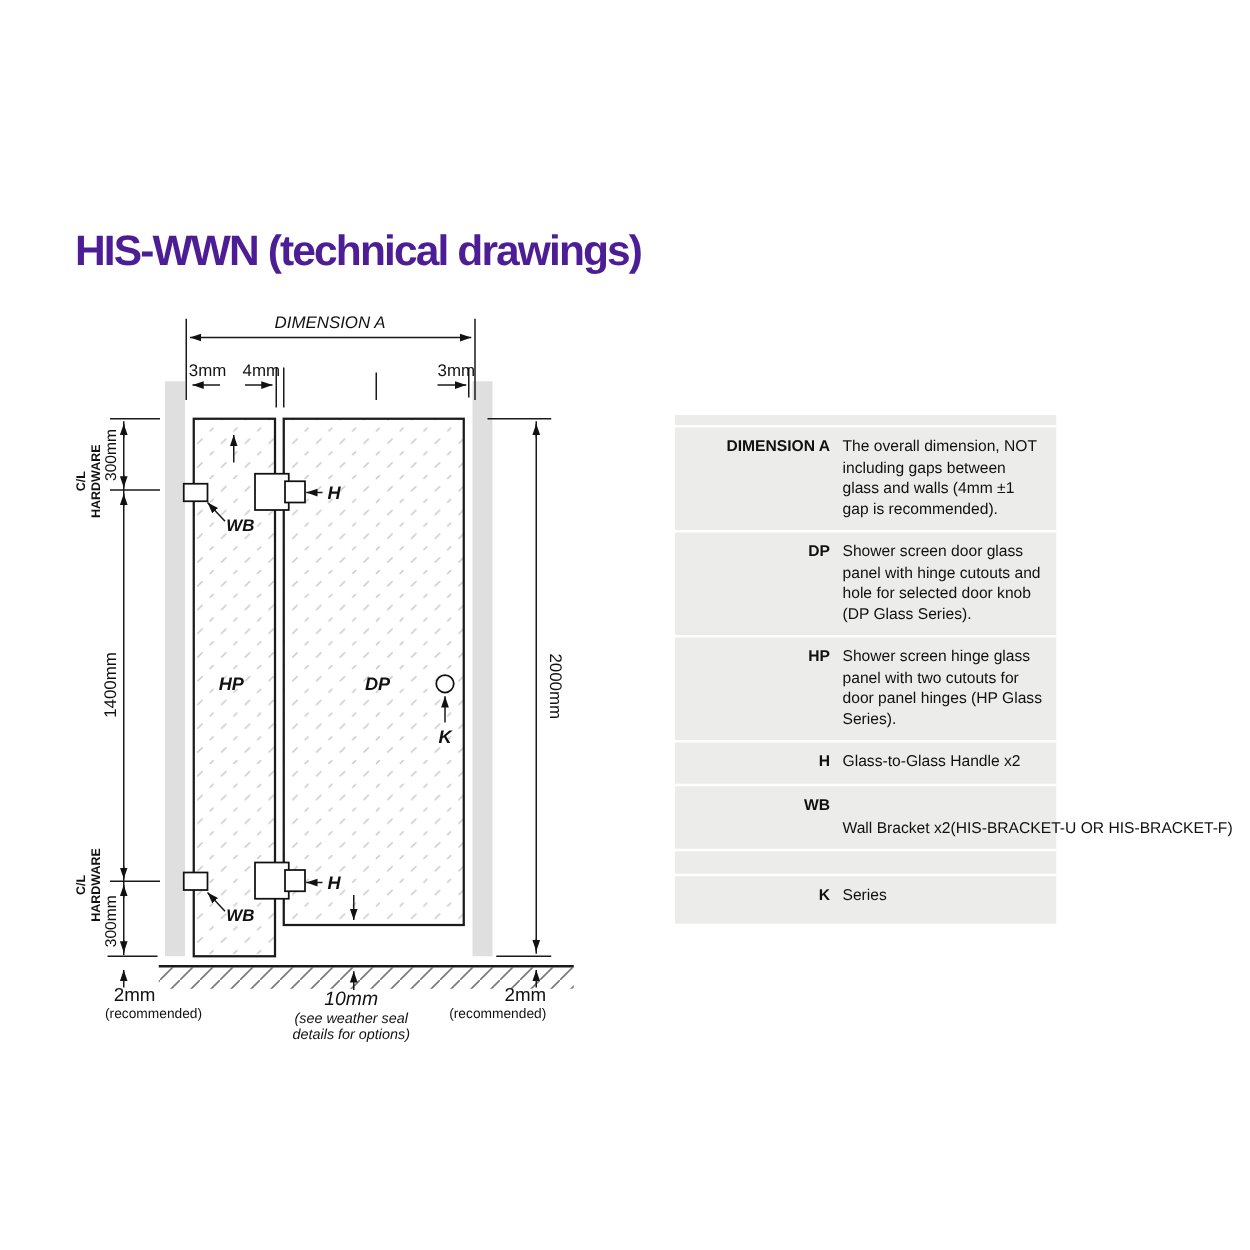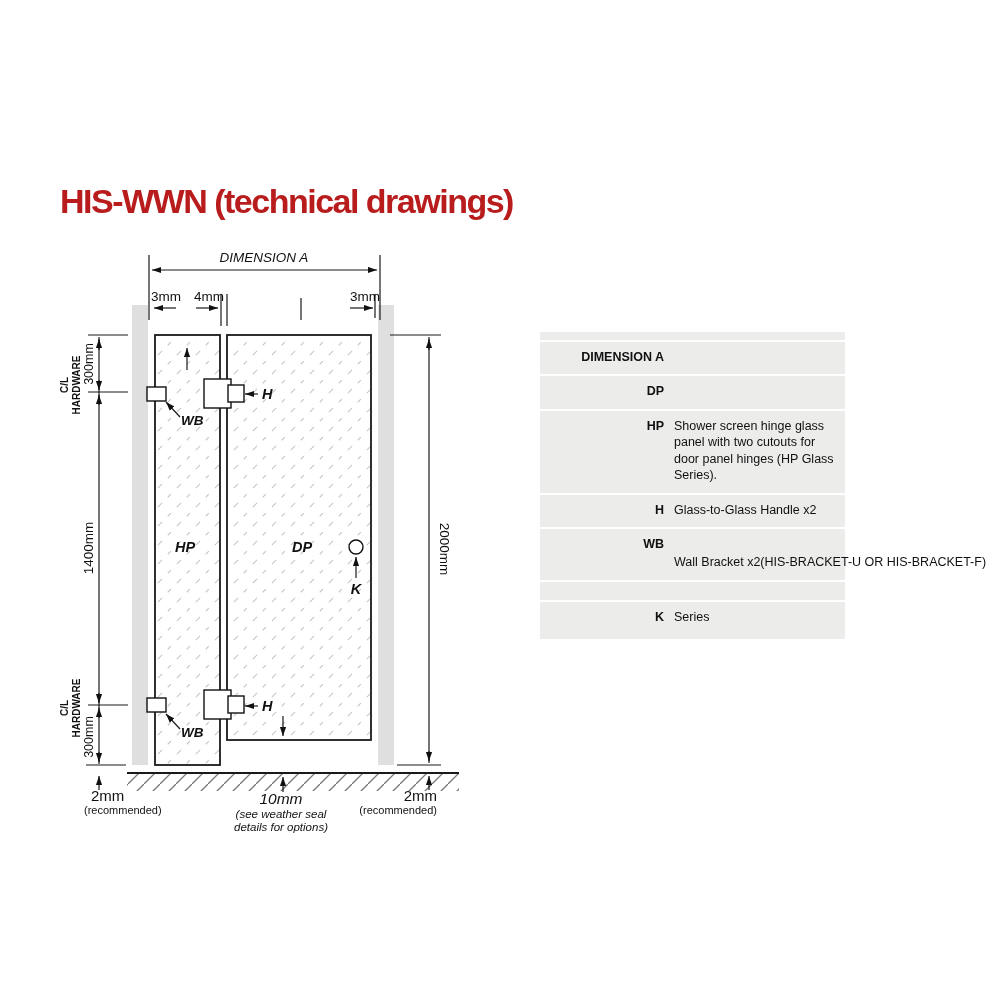--- a/index.html
+++ b/index.html
@@ -1,19 +1,19 @@
 <!DOCTYPE html>
 <html><head>
 <meta charset="utf-8">
 <style>
   html,body{margin:0;padding:0;background:#fff;}
   .page{position:relative;width:1000px;height:1000px;background:#ffffff;overflow:hidden;
         font-family:"Liberation Sans",sans-serif;color:#111;}
   .title{position:absolute;left:60px;top:182px;font-size:34px;font-weight:bold;
-         letter-spacing:-1.5px;color:#b91c1c;white-space:nowrap;}
+         letter-spacing:-1.5px;color:#4c1d95;white-space:nowrap;}
   .drawing-svg{position:absolute;left:0;top:0;}
 
   
   .txt{font-family:"Liberation Sans",sans-serif;fill:#111;}
   .d13{font-size:13.5px;}
   .d12{font-size:12.5px;}
   .it{font-style:italic;}
   .bi{font-weight:bold;font-style:italic;}
   .f15{font-size:15px;}
   .f14{font-size:14.5px;}
@@ -159,23 +159,25 @@
       <text class="txt it" x="281" y="818" text-anchor="middle" style="font-size:11.5px">(see weather seal</text>
       <text class="txt it" x="281" y="831" text-anchor="middle" style="font-size:11.5px">details for options)</text>
     </g>
   </svg>
 
   <div class="legend-wrap">
     <div class="legend">
 
       <div class="lrow">
         <div class="lkey">DIMENSION A</div>
+        <div class="ldesc">The overall dimension, NOT including gaps between glass and walls (4mm ±1 gap is recommended).</div>
       </div>
       <div class="lrow">
         <div class="lkey">DP</div>
+        <div class="ldesc">Shower screen door glass panel with hinge cutouts and hole for selected door knob (DP Glass Series).</div>
       </div>
       <div class="lrow">
         <div class="lkey">HP</div>
         <div class="ldesc">Shower screen hinge glass panel with two cutouts for door panel hinges (HP Glass Series).</div>
       </div>
       <div class="lrow">
         <div class="lkey">H</div>
         <div class="ldesc">Glass-to-Glass Handle x2</div>
       </div>
       <div class="lrow nowrap">

